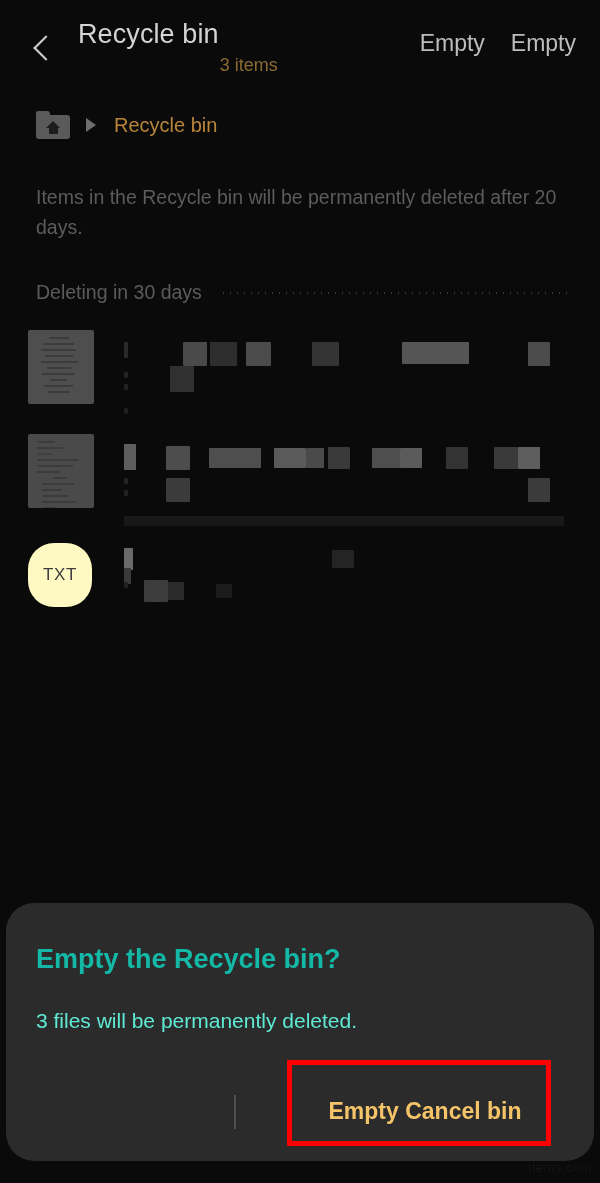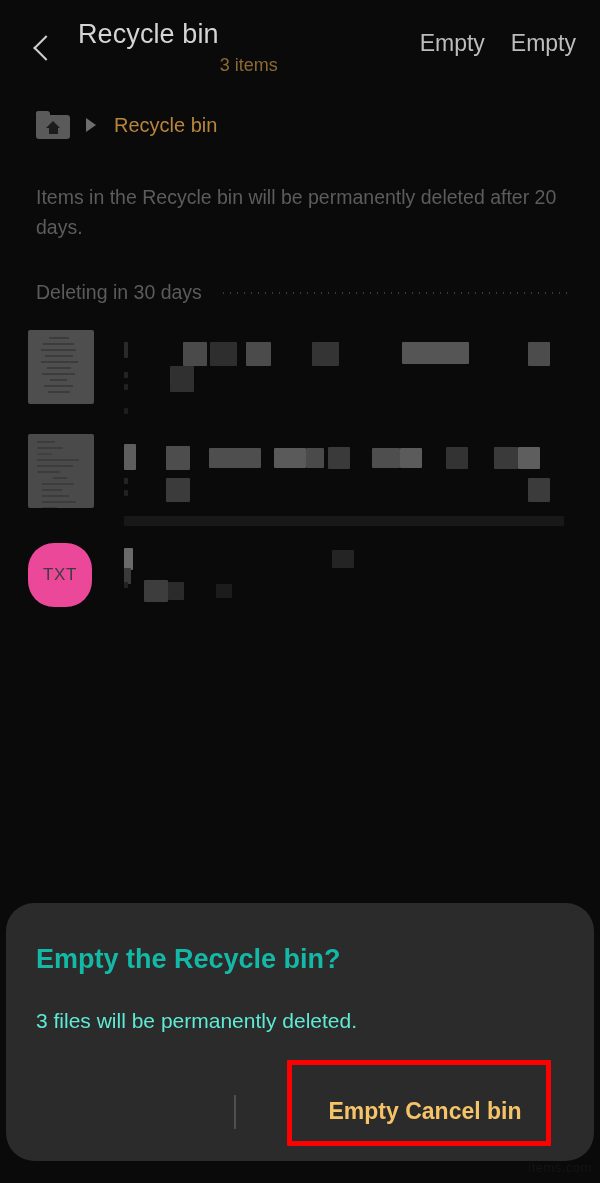--- a/index.html
+++ b/index.html
@@ -214,21 +214,21 @@
     background: #3a3a3a;
     margin-bottom: 4px;
     opacity: .85;
     filter: blur(0.6px);
   }
   .txt-icon {
     flex: 0 0 auto;
     width: 64px;
     height: 64px;
     border-radius: 26px;
-    background: #ec4899;
+    background: #fef9c3;
     display: flex;
     align-items: center;
     justify-content: center;
     margin-top: 5px;
   }
   .txt-icon span {
     font-size: 17px;
     color: #3d3d3d;
     letter-spacing: 0.6px;
   }

